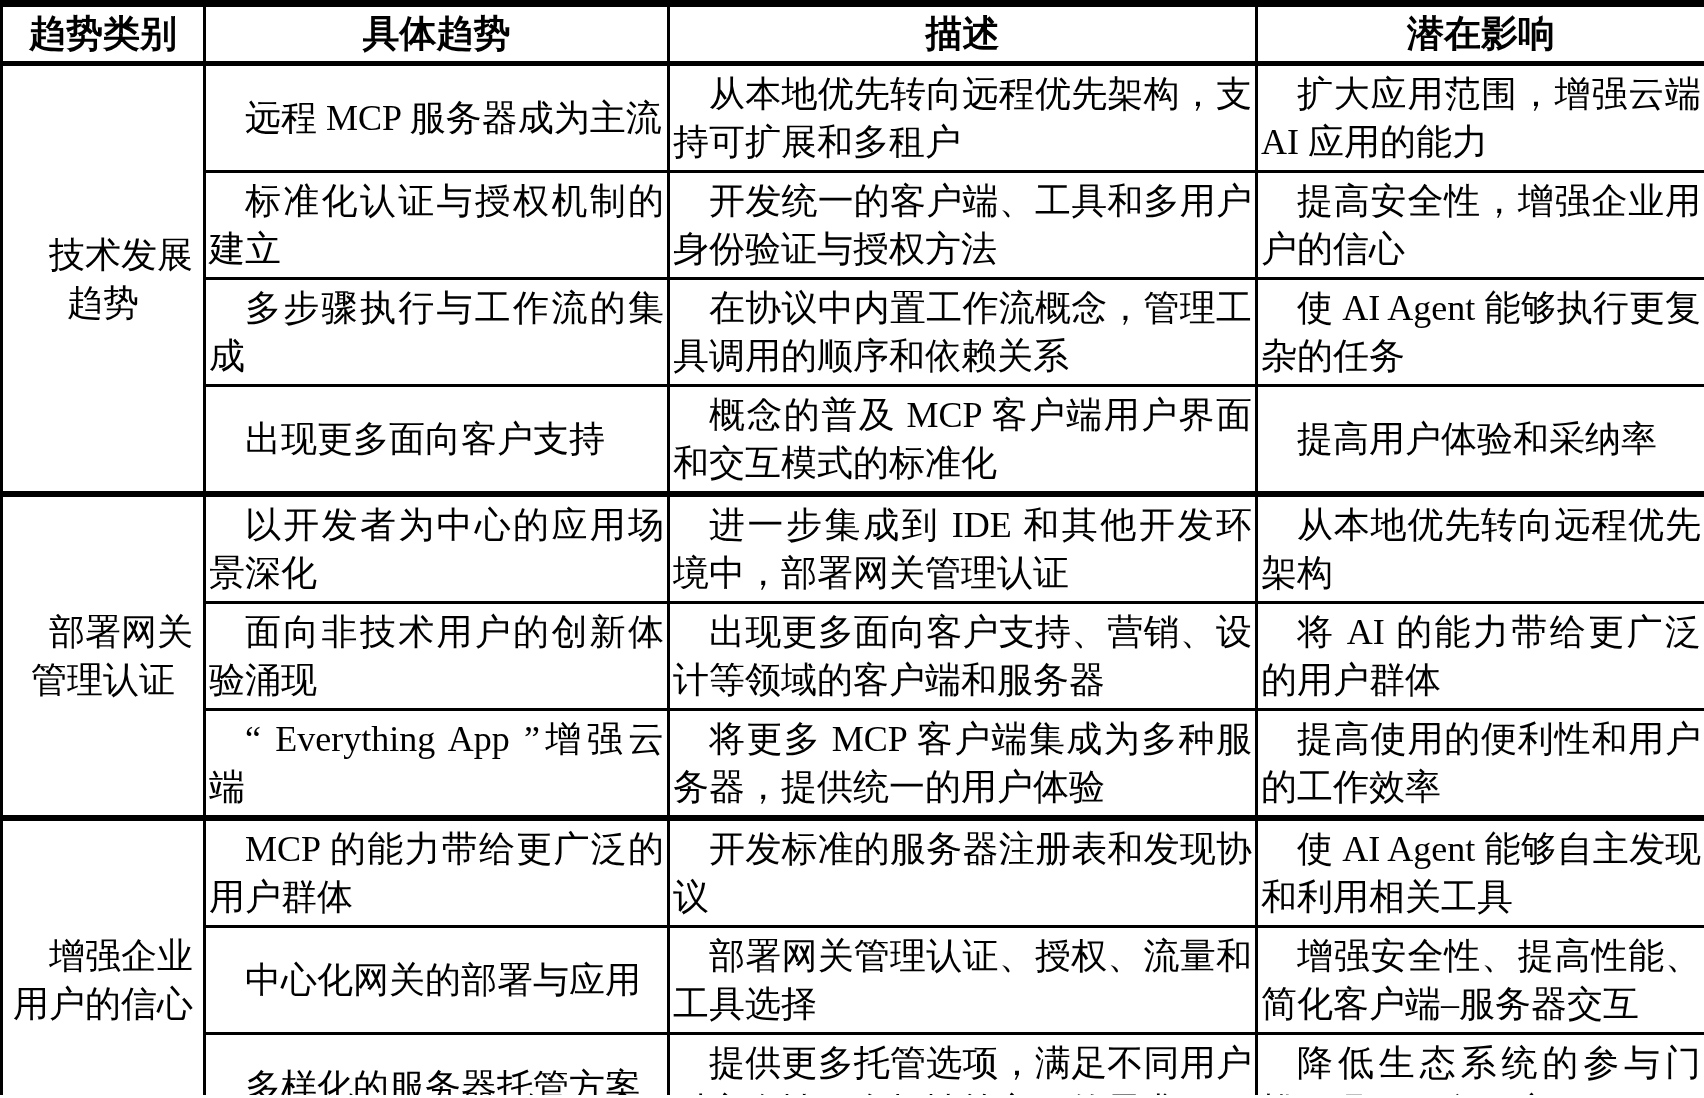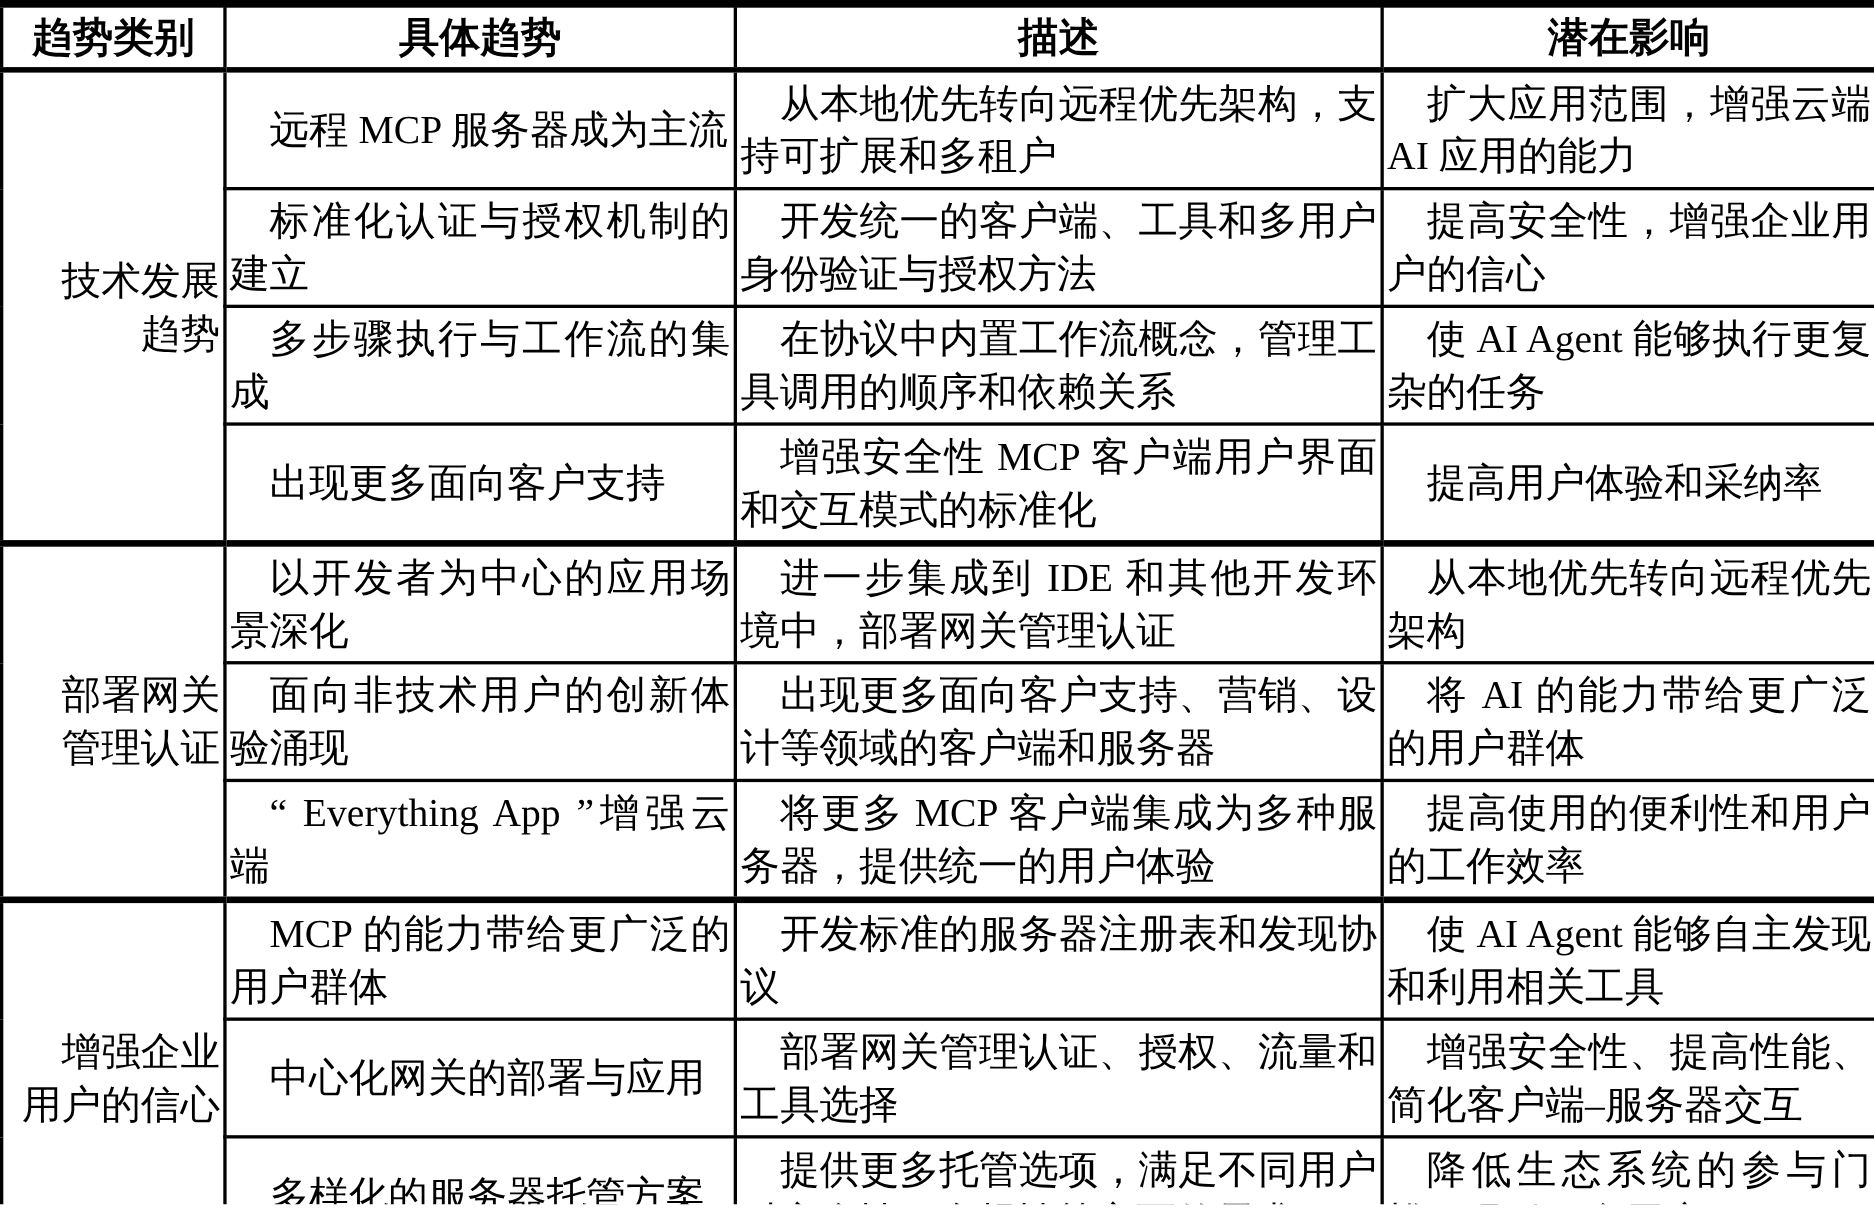--- a/index.html
+++ b/index.html
@@ -54,21 +54,21 @@
     vertical-align: middle;
     padding: 4px 3px;
   }
   tbody td p {
     margin: 0;
     text-indent: 1em;
     text-align: justify;
     line-height: 48px;
   }
   tbody td.category p {
-    text-align: right;
+    text-align: center;
   }
   tr.group-end td,
   td.category {
     border-bottom: 6px solid var(--border-color);
   }
 </style>
 </head>
 <body>
 
 <div class="page">
@@ -122,21 +122,21 @@
           </td>
           <td class="impact">
             <p>使 AI Agent 能够执行更复杂的任务</p>
           </td>
         </tr>
         <tr class="group-end">
           <td class="trend">
             <p>出现更多面向客户支持</p>
           </td>
           <td class="description">
-            <p>增强安全性 MCP 客户端用户界面和交互模式的标准化</p>
+            <p>概念的普及 MCP 客户端用户界面和交互模式的标准化</p>
           </td>
           <td class="impact">
             <p>提高用户体验和采纳率</p>
           </td>
         </tr>
         <tr>
           <td class="category" rowspan="3">
             <p>部署网关管理认证</p>
           </td>
           <td class="trend">

